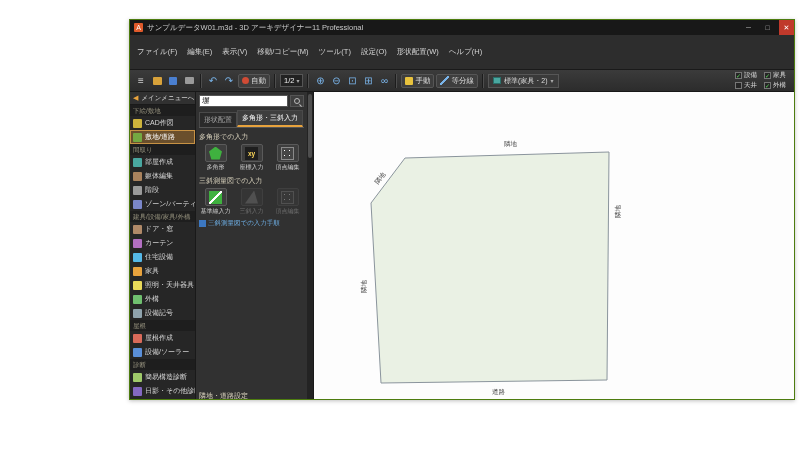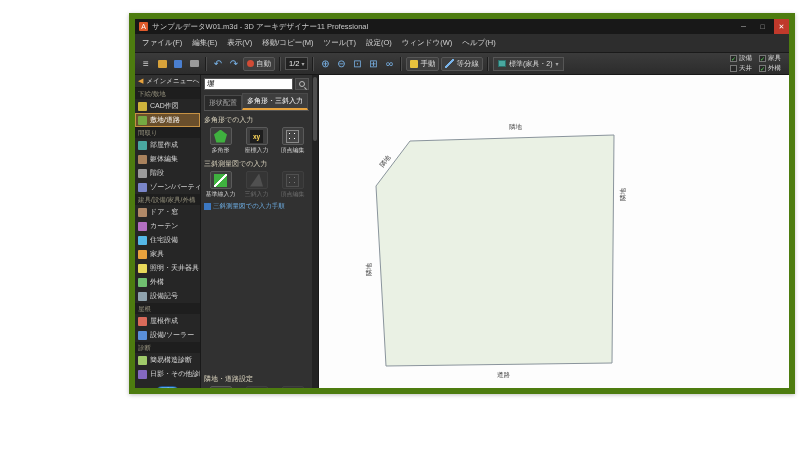--- a/index.html
+++ b/index.html
@@ -1,30 +1,30 @@
 <!DOCTYPE html>
 <html><head>
 <meta charset="utf-8">
 <style>
   *{margin:0;padding:0;box-sizing:border-box}
   html,body{width:800px;height:450px;background:#ffffff;overflow:hidden;
     font-family:"Liberation Sans",sans-serif}
-  .app{position:absolute;left:129px;top:13px;width:666px;height:381px;
-    background:#2b2b2b;border:6px solid #4d7c0f;display:flex;flex-direction:column;
+  .app{position:absolute;left:129px;top:19px;width:666px;height:381px;
+    background:#2b2b2b;border:1px solid #4d7c0f;display:flex;flex-direction:column;
     color:#ddd;font-size:8px;box-shadow:0 1px 4px rgba(0,0,0,.25)}
   
   .titlebar{flex:0 0 15px;background:#181818;display:flex;align-items:center;gap:4px;padding:0 0 0 4px}
   .app-icon{width:9px;height:9px;background:#e05a2b;color:#fff;font-size:7px;line-height:9px;
     text-align:center;border-radius:1px;flex:0 0 auto}
   .title-text{flex:1;font-size:7.5px;color:#c9c9c9;white-space:nowrap;overflow:hidden}
   .win-btn{width:15px;height:15px;display:flex;align-items:center;justify-content:center;
     color:#bbb;font-size:7px}
   .win-btn.close{background:#c0392b;color:#fff}
   
-  .menubar{flex:0 0 13px;background:#2d2d2d;display:flex;align-items:flex-start;padding:4px 2px;
+  .menubar{flex:0 0 13px;background:#2d2d2d;display:flex;align-items:flex-start;padding:12px 2px;
     border-bottom:1px solid #1a1a1a}
   .menu-item{padding:0 5px;font-size:7.5px;color:#d5d5d5;white-space:nowrap}
   
   .toolbar{flex:0 0 22px;background:linear-gradient(#3b3b3b,#2c2c2c);display:flex;align-items:center;
     padding:0 4px;gap:2px;border-bottom:1px solid #181818}
   .tb-icon{width:14px;height:15px;display:flex;align-items:center;justify-content:center;
     font-size:10px;color:#cfcfcf;border-radius:2px}
   .tb-icon.blue{color:#79b3e8}
   .tb-sep{width:0;height:14px;border-left:1px solid #1c1c1c;border-right:1px solid #4d4d4d;margin:0 2px}
   .tb-btn{display:flex;align-items:center;gap:2px;padding:1px 3px;border:1px solid #565656;
@@ -134,21 +134,21 @@
     <div class="win-btn close">✕</div>
   </div>
 
   <div class="menubar">
       <div class="menu-item">ファイル(F)</div>
       <div class="menu-item">編集(E)</div>
       <div class="menu-item">表示(V)</div>
       <div class="menu-item">移動/コピー(M)</div>
       <div class="menu-item">ツール(T)</div>
       <div class="menu-item">設定(O)</div>
-      <div class="menu-item">ウィンドウ(W)</div>
+      <div class="menu-item">形状配置(W)</div>
       <div class="menu-item">ヘルプ(H)</div>
     </div>
 
   <div class="toolbar">
     <div class="tb-icon">≡</div>
     <div class="tb-icon">
         <span style="width:9px;height:8px;background:#d8a23a;border-radius:1px;display:inline-block"></span>
       </div>
     <div class="tb-icon">
         <span style="width:8px;height:8px;background:#4a7fd0;border-radius:1px;display:inline-block"></span>

